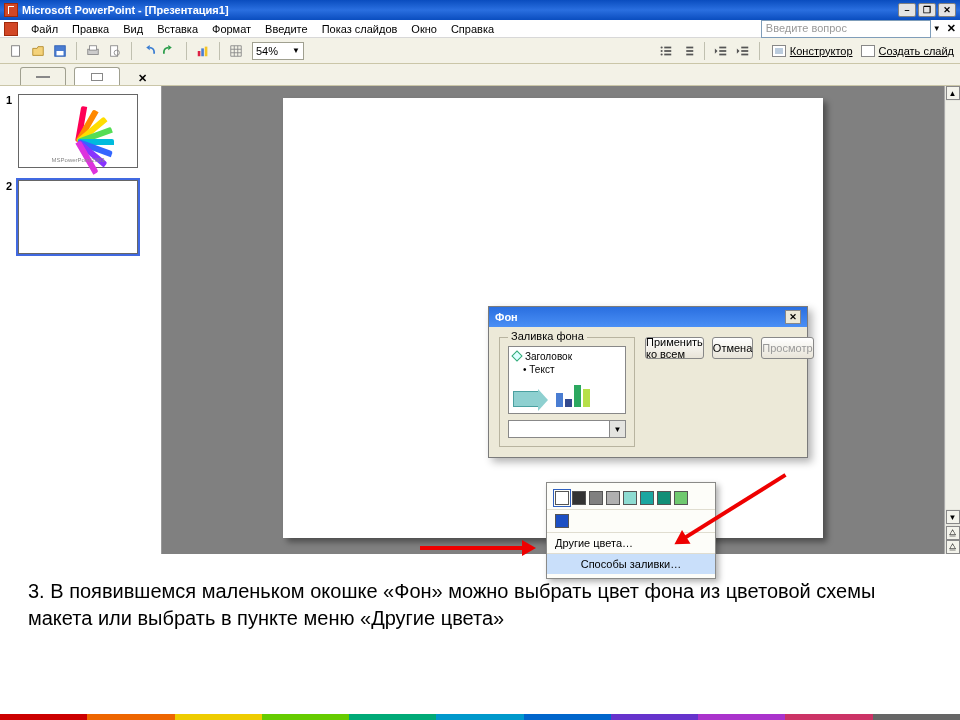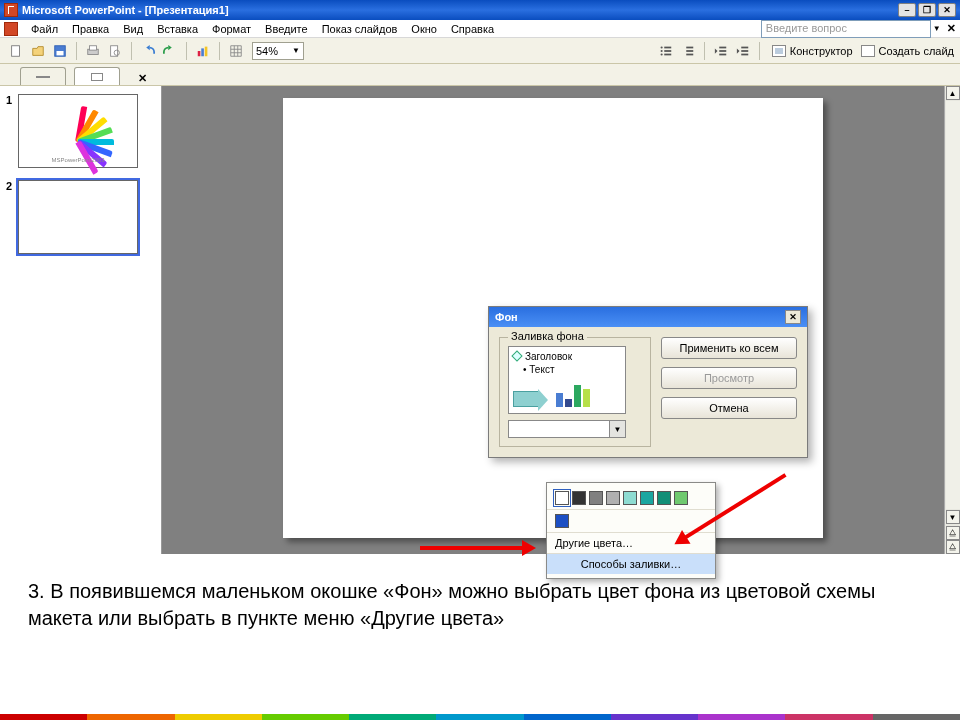--- a/index.html
+++ b/index.html
@@ -95,20 +95,21 @@
     width: 52px; height: 18px;
     border: 1px solid #a0a090; background: #fff;
     font-size: 11px; padding: 0 3px;
     display: flex; align-items: center;
     margin-left: 4px;
   }
   .zoom .dd { margin-left: auto; font-size: 8px; }
   .konstrukt {
     display: flex; align-items: center; gap: 4px;
     margin-left: 6px;
+    text-decoration: underline;
   }
   .kon-icon { width: 14px; height: 12px; border: 1px solid #888; background: #fff; position: relative; }
   .kon-icon:after { content:""; position:absolute; left:2px; top:2px; right:2px; bottom:2px; background:#bcd; }
   .create-icon { width: 14px; height: 12px; border: 1px solid #888; background: #fff; }
 
   .tabstrip {
     background: #f3f2e7;
     border-bottom: 1px solid #cac6a8;
     height: 22px;
     display: flex; align-items: flex-end;
@@ -246,21 +247,21 @@
     width: 118px; height: 18px;
     border: 1px solid #888; background:#fff;
     display:flex; align-items:center;
   }
   .combo .dd {
     margin-left:auto; width:16px; height:16px;
     background:#e4e4e0; border-left:1px solid #888;
     display:flex; align-items:center; justify-content:center;
     font-size:8px;
   }
-  .btncol { display:flex; flex-direction:column; gap:8px; flex:1; }
+  .btncol { display:flex; flex-direction:row; gap:8px; flex:1; }
   .dlg-btn {
     height: 22px;
     border: 1px solid #888; border-radius: 3px;
     background: linear-gradient(#fff,#e8e4d8);
     display:flex; align-items:center; justify-content:center;
     font-size: 11px;
   }
   .dlg-btn.disabled { color:#999; }
 
   
@@ -515,22 +516,22 @@
               <span style="height: 18px; background: rgb(182, 224, 74);"></span>
             </span>
         </div>
         <div class="combo">
           <span style="flex:1"></span>
           <span class="dd">▼</span>
         </div>
       </div>
       <div class="btncol">
         <div class="dlg-btn">Применить ко всем</div>
+        <div class="dlg-btn">Отмена</div>
         <div class="dlg-btn disabled">Просмотр</div>
-        <div class="dlg-btn">Отмена</div>
       </div>
     </div>
   </div>
 
   <div class="menu">
     <div class="sw-row" id="sw-row">
         <span class="sw sel" style="background: rgb(255, 255, 255);"></span>
         <span class="sw" style="background: rgb(51, 51, 51);"></span>
         <span class="sw" style="background: rgb(128, 128, 128);"></span>
         <span class="sw" style="background: rgb(176, 176, 176);"></span>

